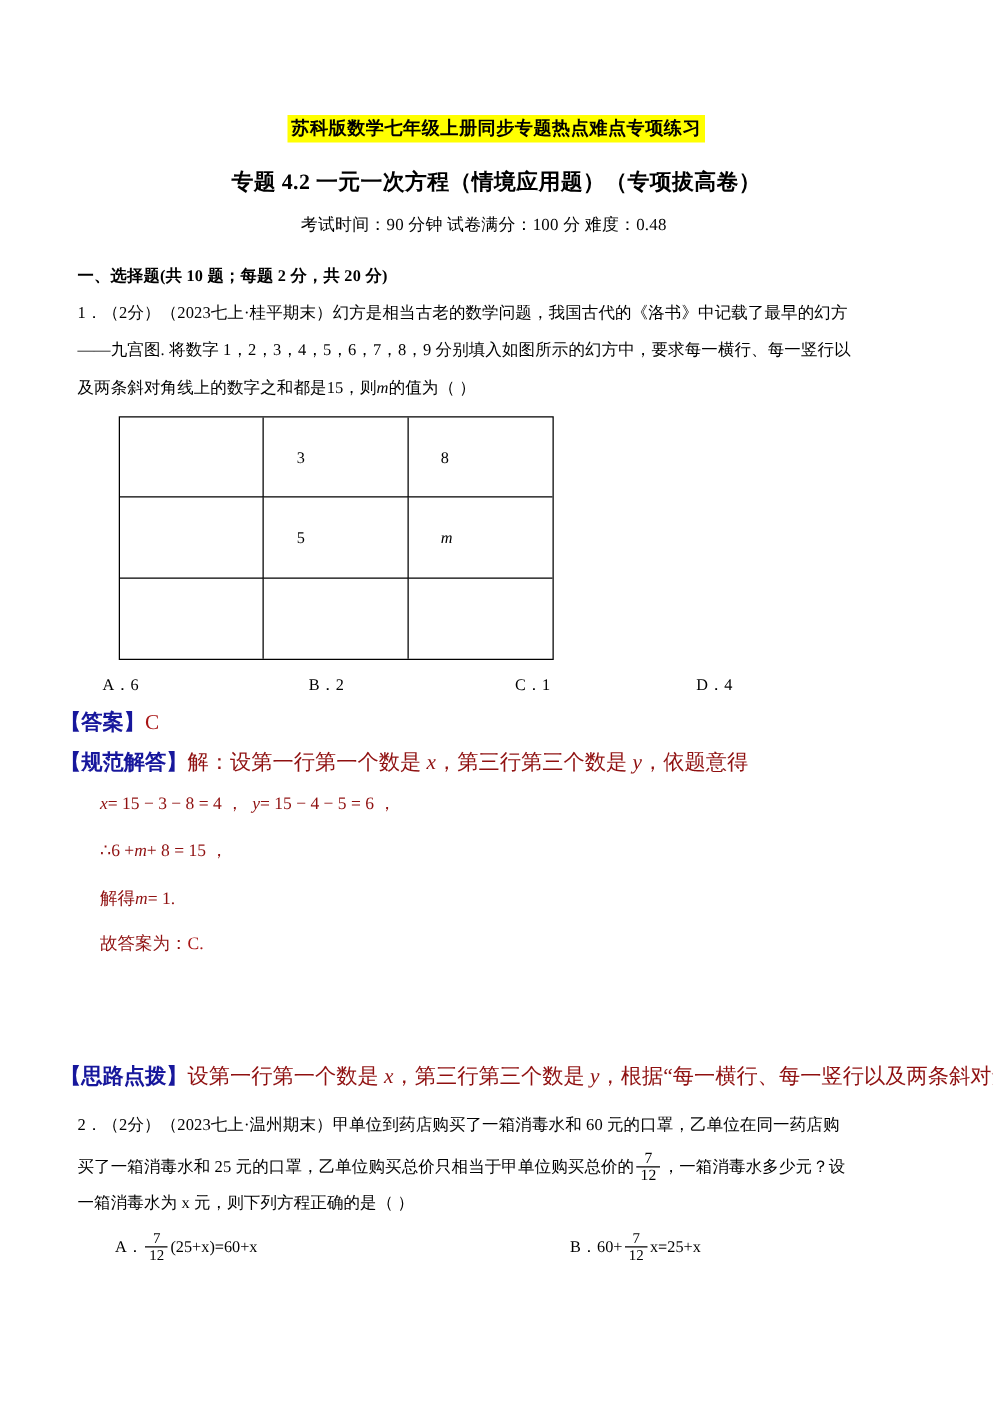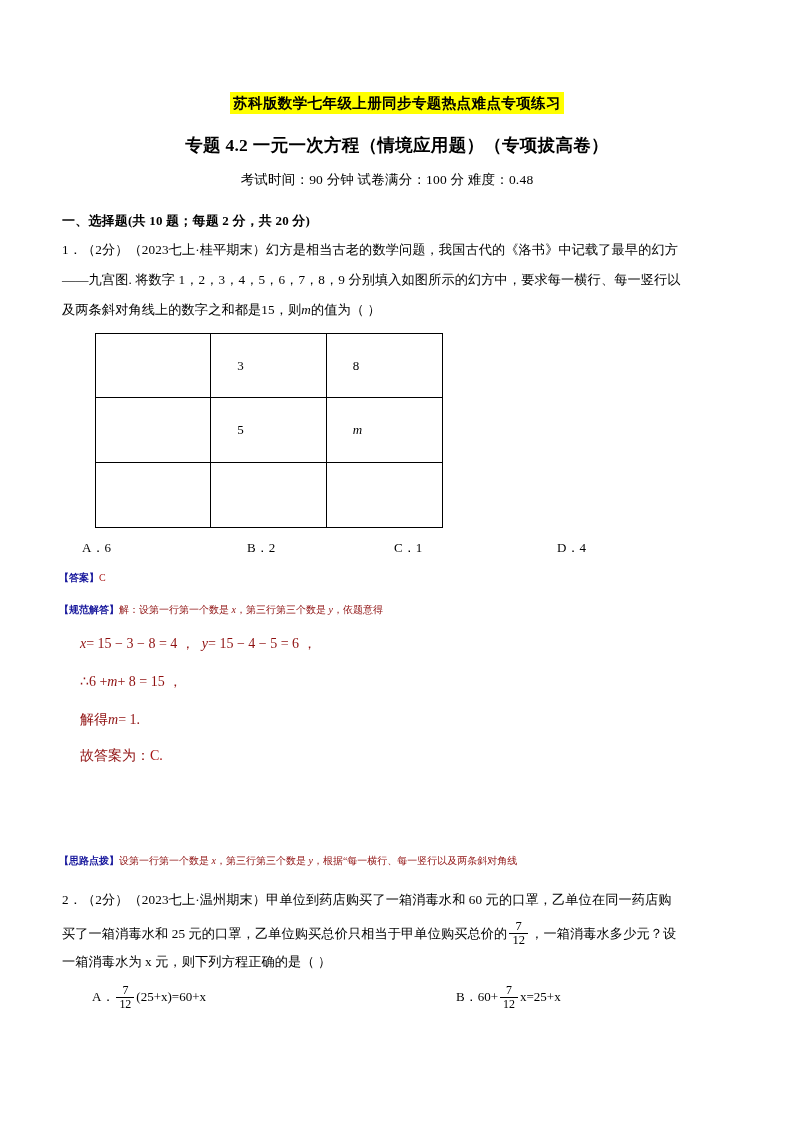--- a/index.html
+++ b/index.html
@@ -78,23 +78,23 @@
     width: 672px;
     font-size: 13.2px;
     line-height: 20px;
     letter-spacing: 0.1px;
     white-space: nowrap;
   }
   .qline.wide { width: 690px; }
 
   .ansline {
     position: absolute;
-    left: 59px;
+    left: 48px;
     width: 690px;
-    font-size: 10px;
+    font-size: 17px;
     line-height: 20px;
     white-space: nowrap;
   }
   .tag-blue { color: #17179c; font-weight: bold; }
   .red { color: #a81414; }
   .red-dark { color: #8f1010; }
 
   .mathline {
     position: absolute;
     left: 80px;
@@ -224,21 +224,21 @@
         <span></span>
       </div>
     <div class="cell">
         <span></span>
       </div>
   </div>
 
   <div class="opt-row" style="top:538px;">
     <span class="opt" style="left:20px;">A．6</span>
     <span class="opt" style="left:185px;">B．2</span>
-    <span class="opt" style="left:332px;">C．1</span>
+    <span class="opt" style="left:350px;">C．1</span>
     <span class="opt" style="left:495px;">D．4</span>
   </div>
 
   <div class="ansline" style="top:568px;">
     <span class="tag-blue">【答案】</span><span class="red">C</span>
   </div>
 
   <div class="ansline" style="top:600px;">
     <span class="tag-blue">【规范解答】</span><span class="red-dark">解：设第一行第一个数是 </span><span class="red-dark mi">x</span><span class="red-dark">，第三行第三个数是 </span><span class="red-dark mi">y</span><span class="red-dark">，依题意得</span>
   </div>

